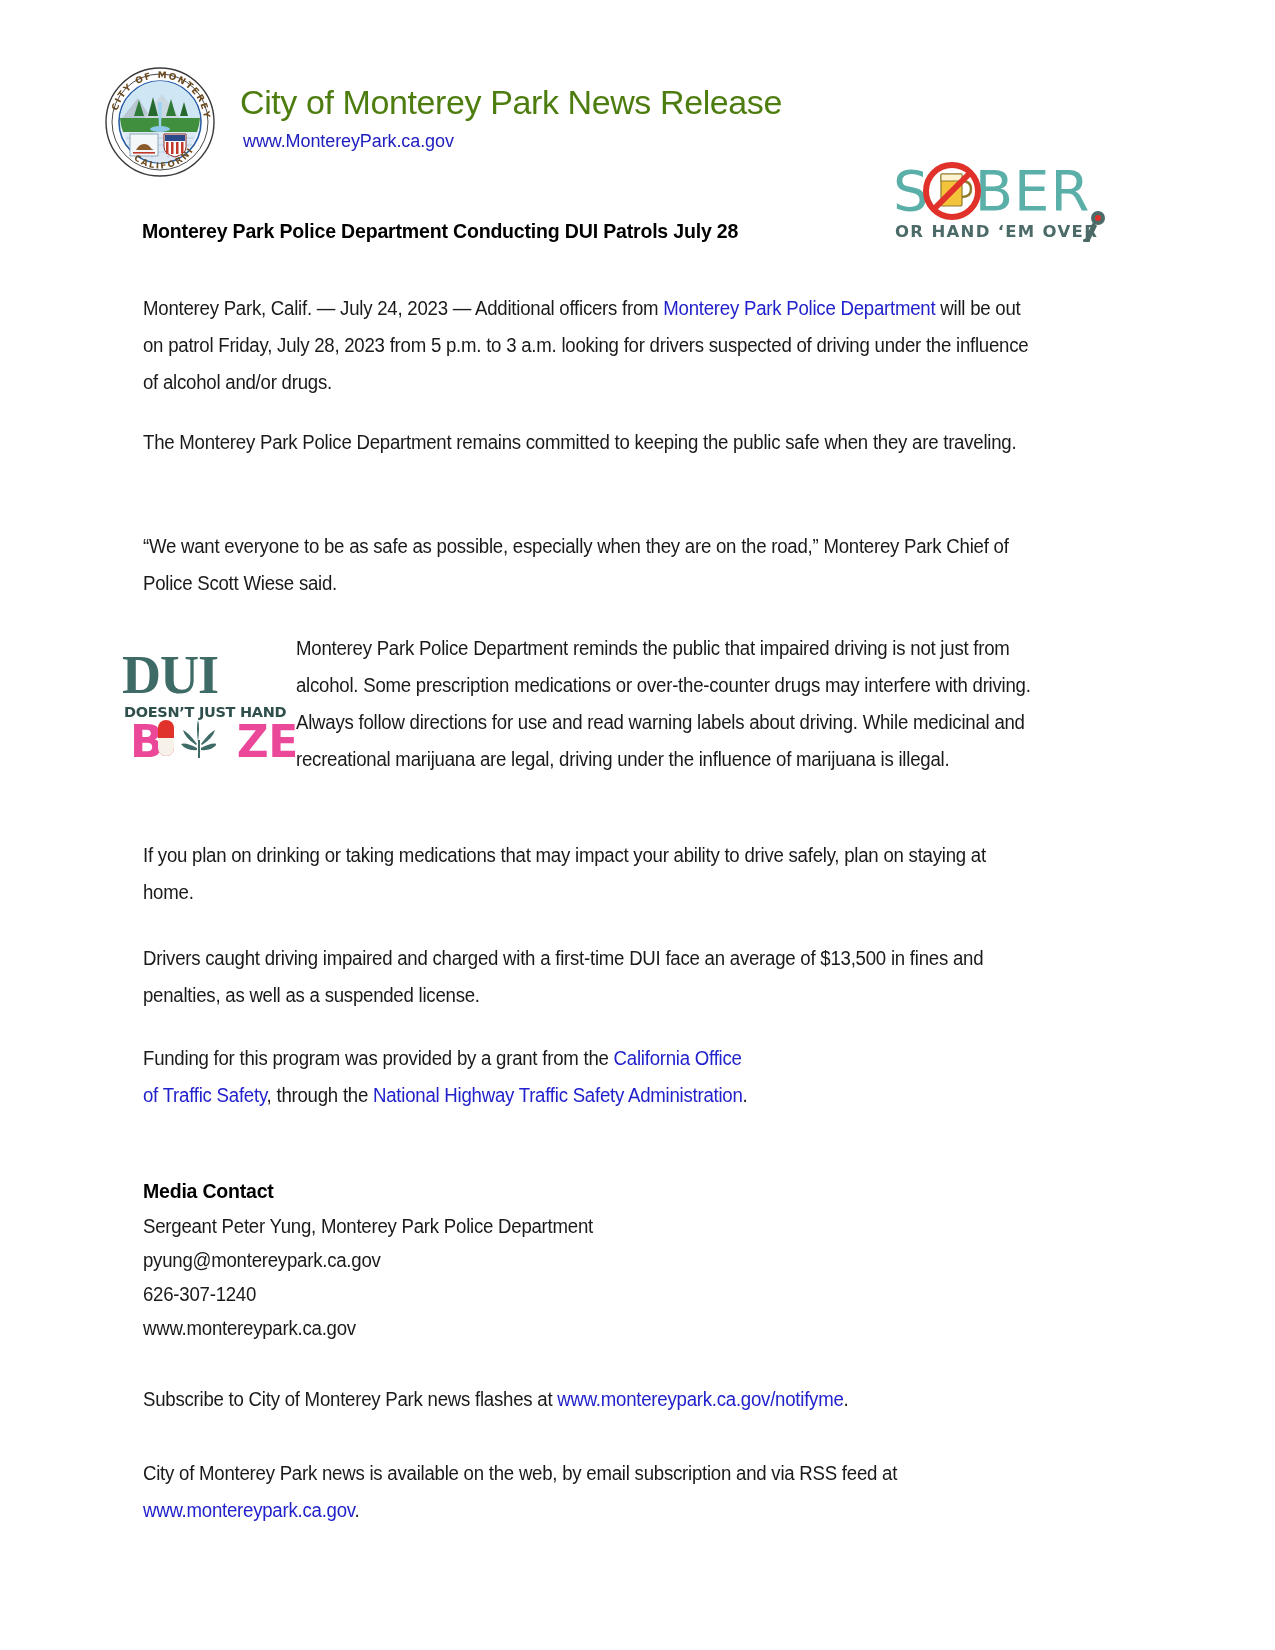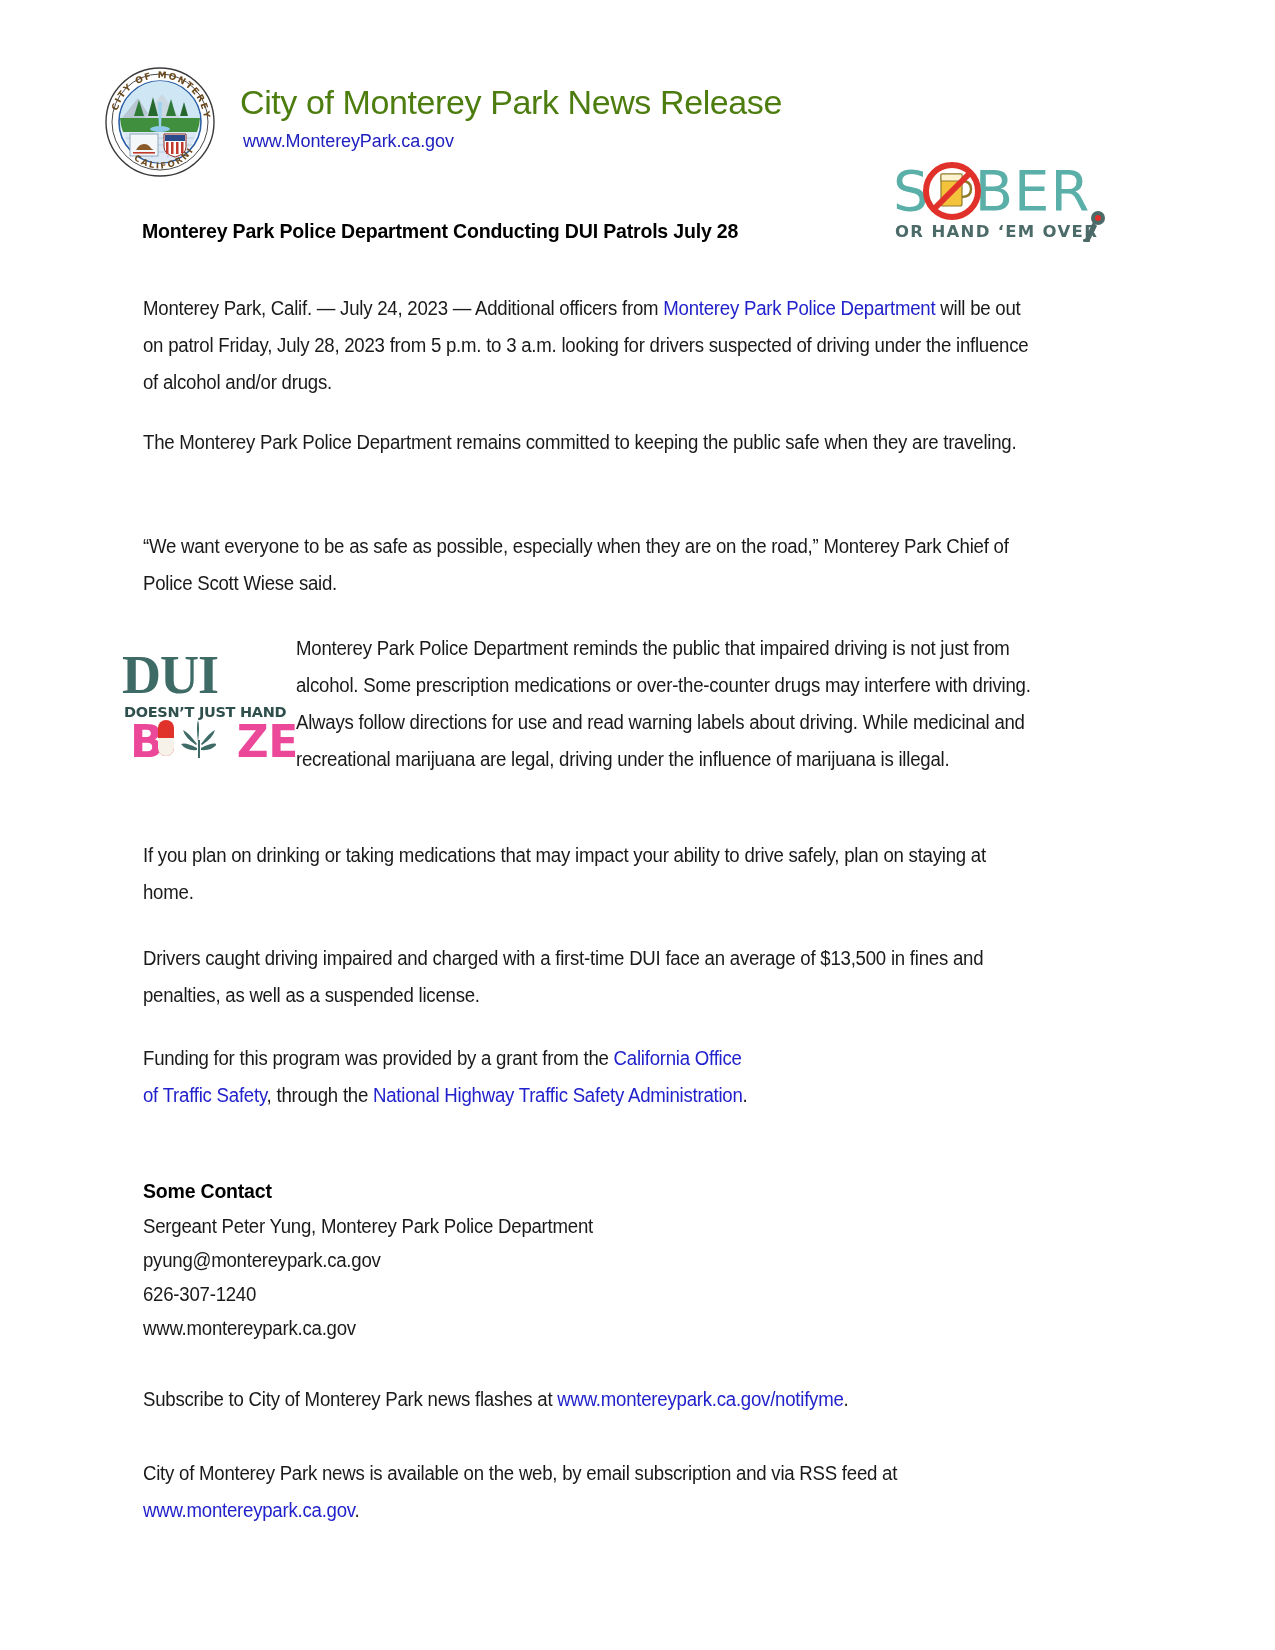--- a/index.html
+++ b/index.html
@@ -381,21 +381,21 @@
 
   <div class="body-block" style="top:837px;">If you plan on drinking or taking medications that may impact your ability to drive safely, plan on staying at home.</div>
 
   <div class="body-block" style="top:940px;">Drivers caught driving impaired and charged with a first-time DUI face an average of $13,500 in fines and penalties, as well as a suspended license.</div>
 
 
   <div class="body-block narrow" style="top:1040px; width:640px;">
     <span>Funding for this program was provided by a grant from the </span><span class="link">California Office of Traffic Safety</span><span>, through the </span><span class="link">National Highway Traffic Safety Administration</span><span>.</span>
   </div>
 
-  <div class="contact-heading" style="top:1180px;">Some Contact</div>
+  <div class="contact-heading" style="top:1180px;">Media Contact</div>
   <div class="contact-line" style="top:1215px;">Sergeant Peter Yung, Monterey Park Police Department</div>
   <div class="contact-line link" style="top:1249px;">pyung@montereypark.ca.gov</div>
   <div class="contact-line" style="top:1283px;">626-307-1240</div>
   <div class="contact-line link" style="top:1317px;">www.montereypark.ca.gov</div>
 
   <div class="body-block" style="top:1381px;">
     <span>Subscribe to City of Monterey Park news flashes at </span><span class="link">www.montereypark.ca.gov/notifyme</span><span>.</span>
   </div>
 
   <div class="body-block" style="top:1455px;">

